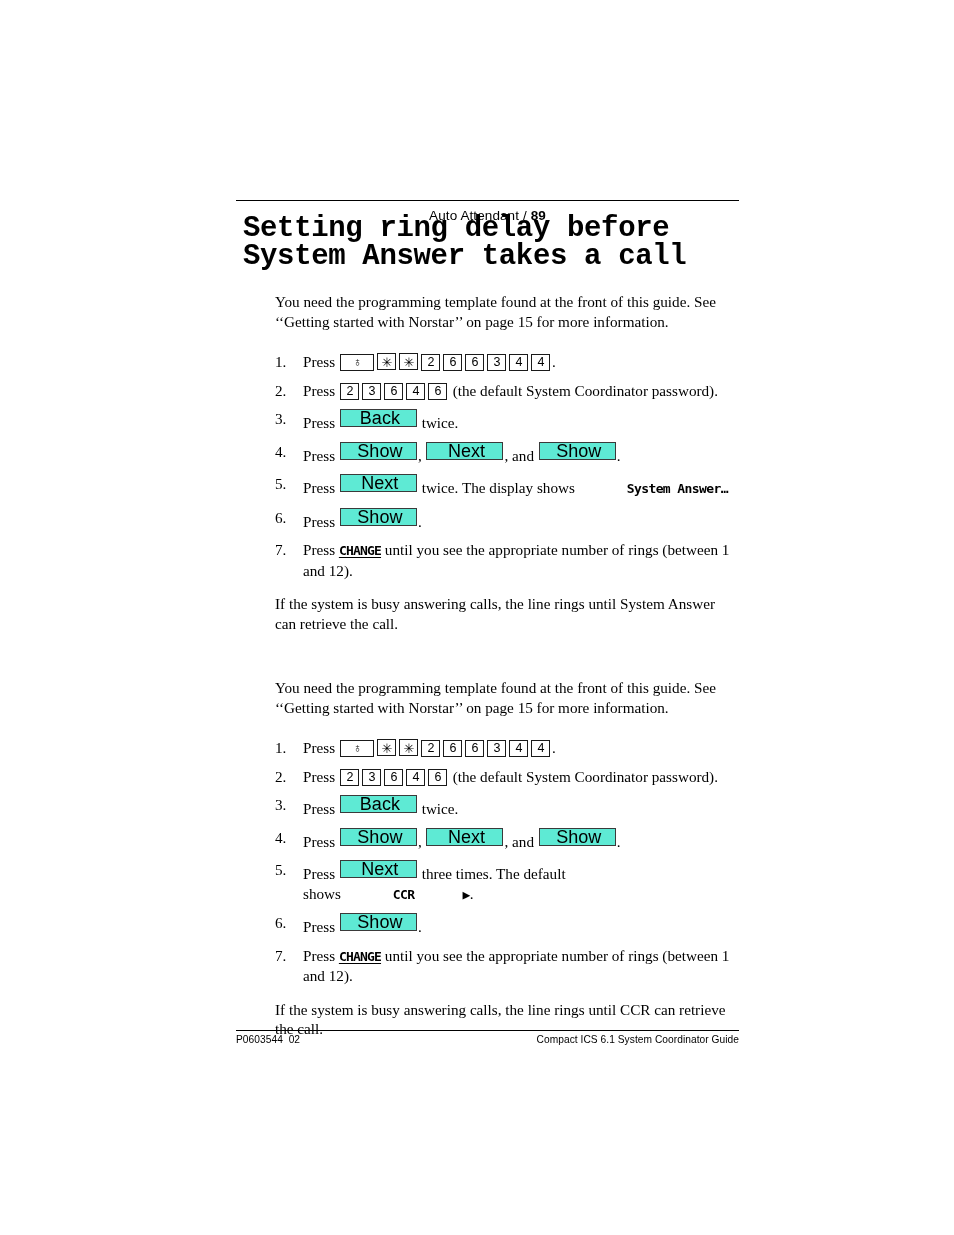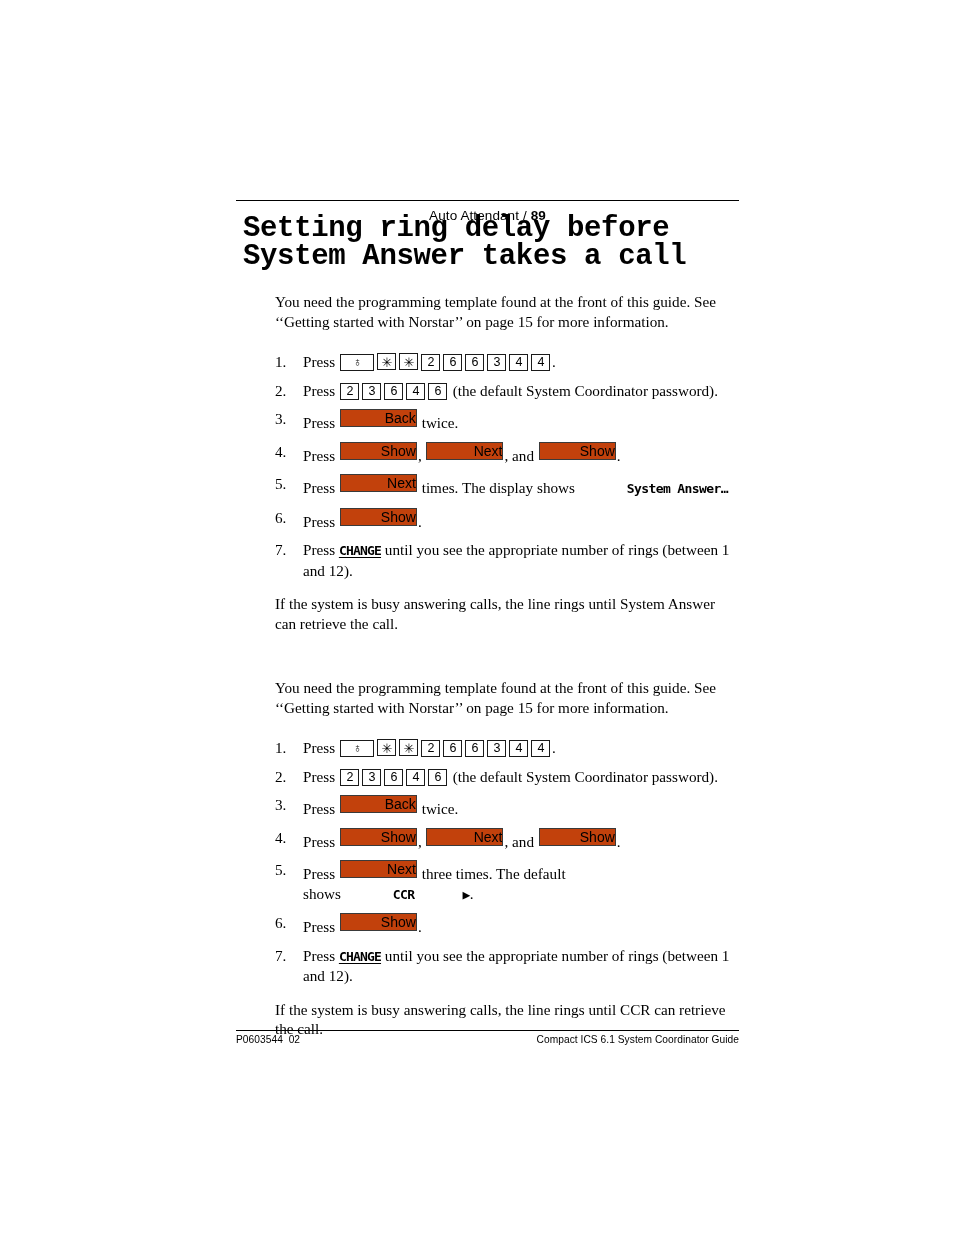--- a/index.html
+++ b/index.html
@@ -148,25 +148,25 @@
 
   
   .softkey {
     display: inline-block;
     border: 1.3px solid #3a3a3a;
     width: 72px;
     height: 16px;
     line-height: 16px;
     padding: 0 0 0 3px;
     margin: 0 1px;
-    text-align: right;
+    text-align: center;
     font-family: "Liberation Sans", "DejaVu Sans", sans-serif;
-    font-size: 14px;
+    font-size: 18px;
     vertical-align: 1px;
-    background: #c2410c;
+    background: #5eead4;
     box-sizing: content-box;
     overflow: hidden;
     white-space: nowrap;
   }
 
   
   .lcd {
     font-family: "DejaVu Sans Mono", "Liberation Mono", monospace;
     font-size: 13px;
     font-weight: bold;
@@ -255,21 +255,21 @@
           <span class="step-text"><span>Press</span>&nbsp;<span class="softkey">Back</span>&nbsp;<span>twice.</span></span>
         </li>
 
         <li>
           <span class="num">4.</span>
           <span class="step-text"><span>Press</span>&nbsp;<span class="softkey">Show</span><span>,</span>&nbsp;<span class="softkey">Next</span><span>, and</span>&nbsp;<span class="softkey">Show</span><span>.</span></span>
         </li>
 
         <li>
           <span class="num">5.</span>
-          <span class="step-text"><span>Press</span>&nbsp;<span class="softkey">Next</span>&nbsp;<span>times. The display shows</span>&nbsp;<span class="lcd">System Answer…</span></span>
+          <span class="step-text"><span>Press</span>&nbsp;<span class="softkey">Next</span>&nbsp;<span>twice. The display shows</span>&nbsp;<span class="lcd">System Answer…</span></span>
         </li>
 
         <li>
           <span class="num">6.</span>
           <span class="step-text"><span>Press</span>&nbsp;<span class="softkey">Show</span><span>.</span></span>
         </li>
 
         <li>
           <span class="num">7.</span>
           <span class="step-text"><span>Press</span>&nbsp;<span class="lcd-softlabel">CHANGE</span>&nbsp;<span>until you see the appropriate number of rings (between 1 and 12).</span></span>

